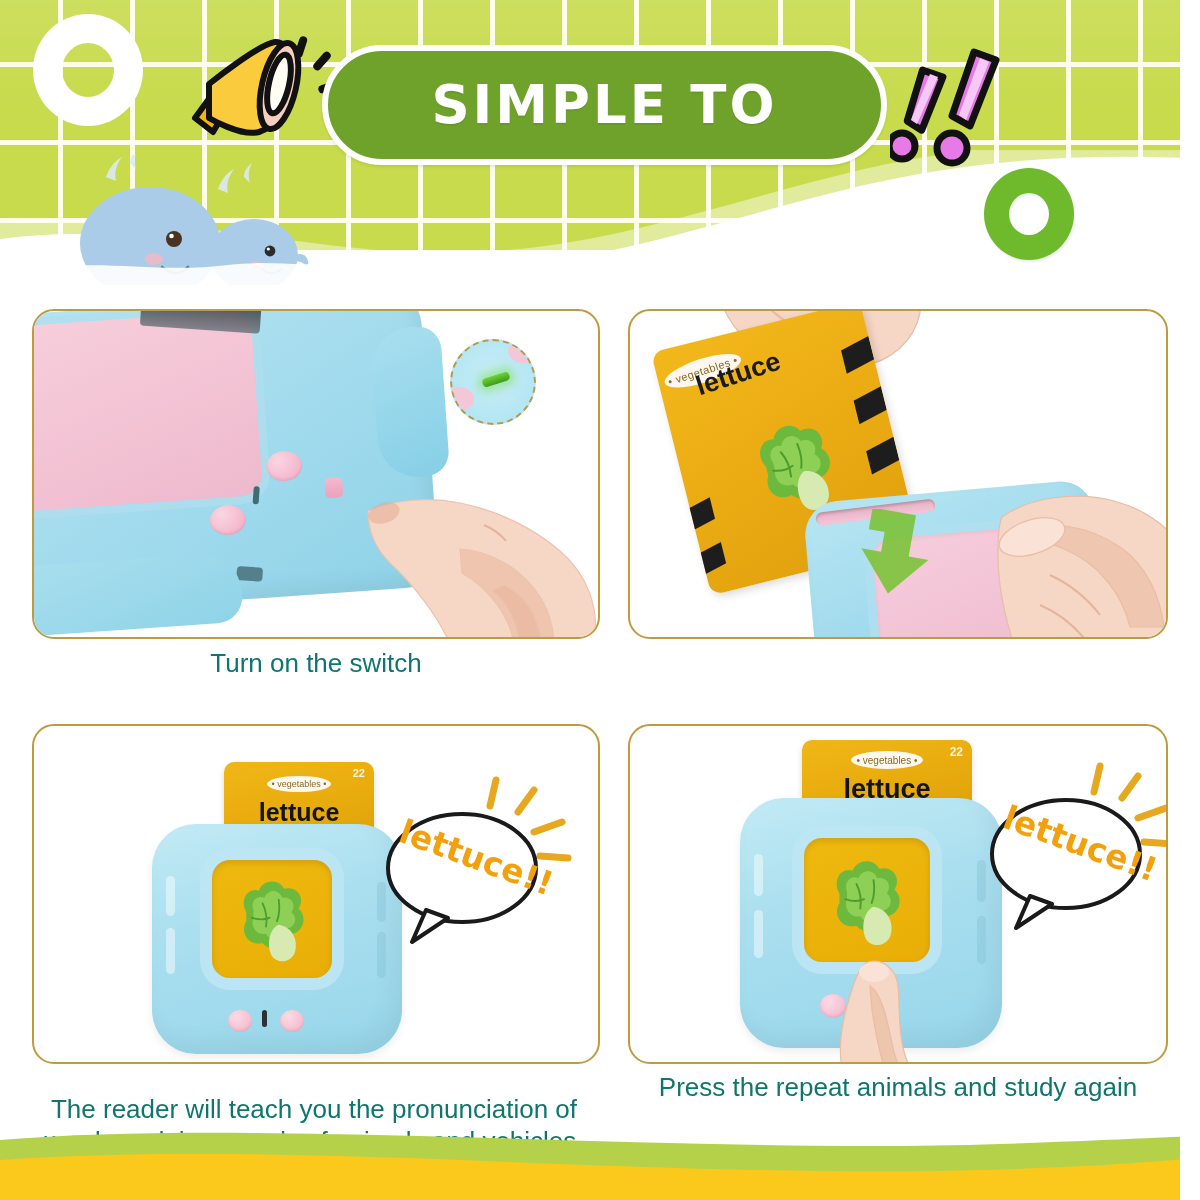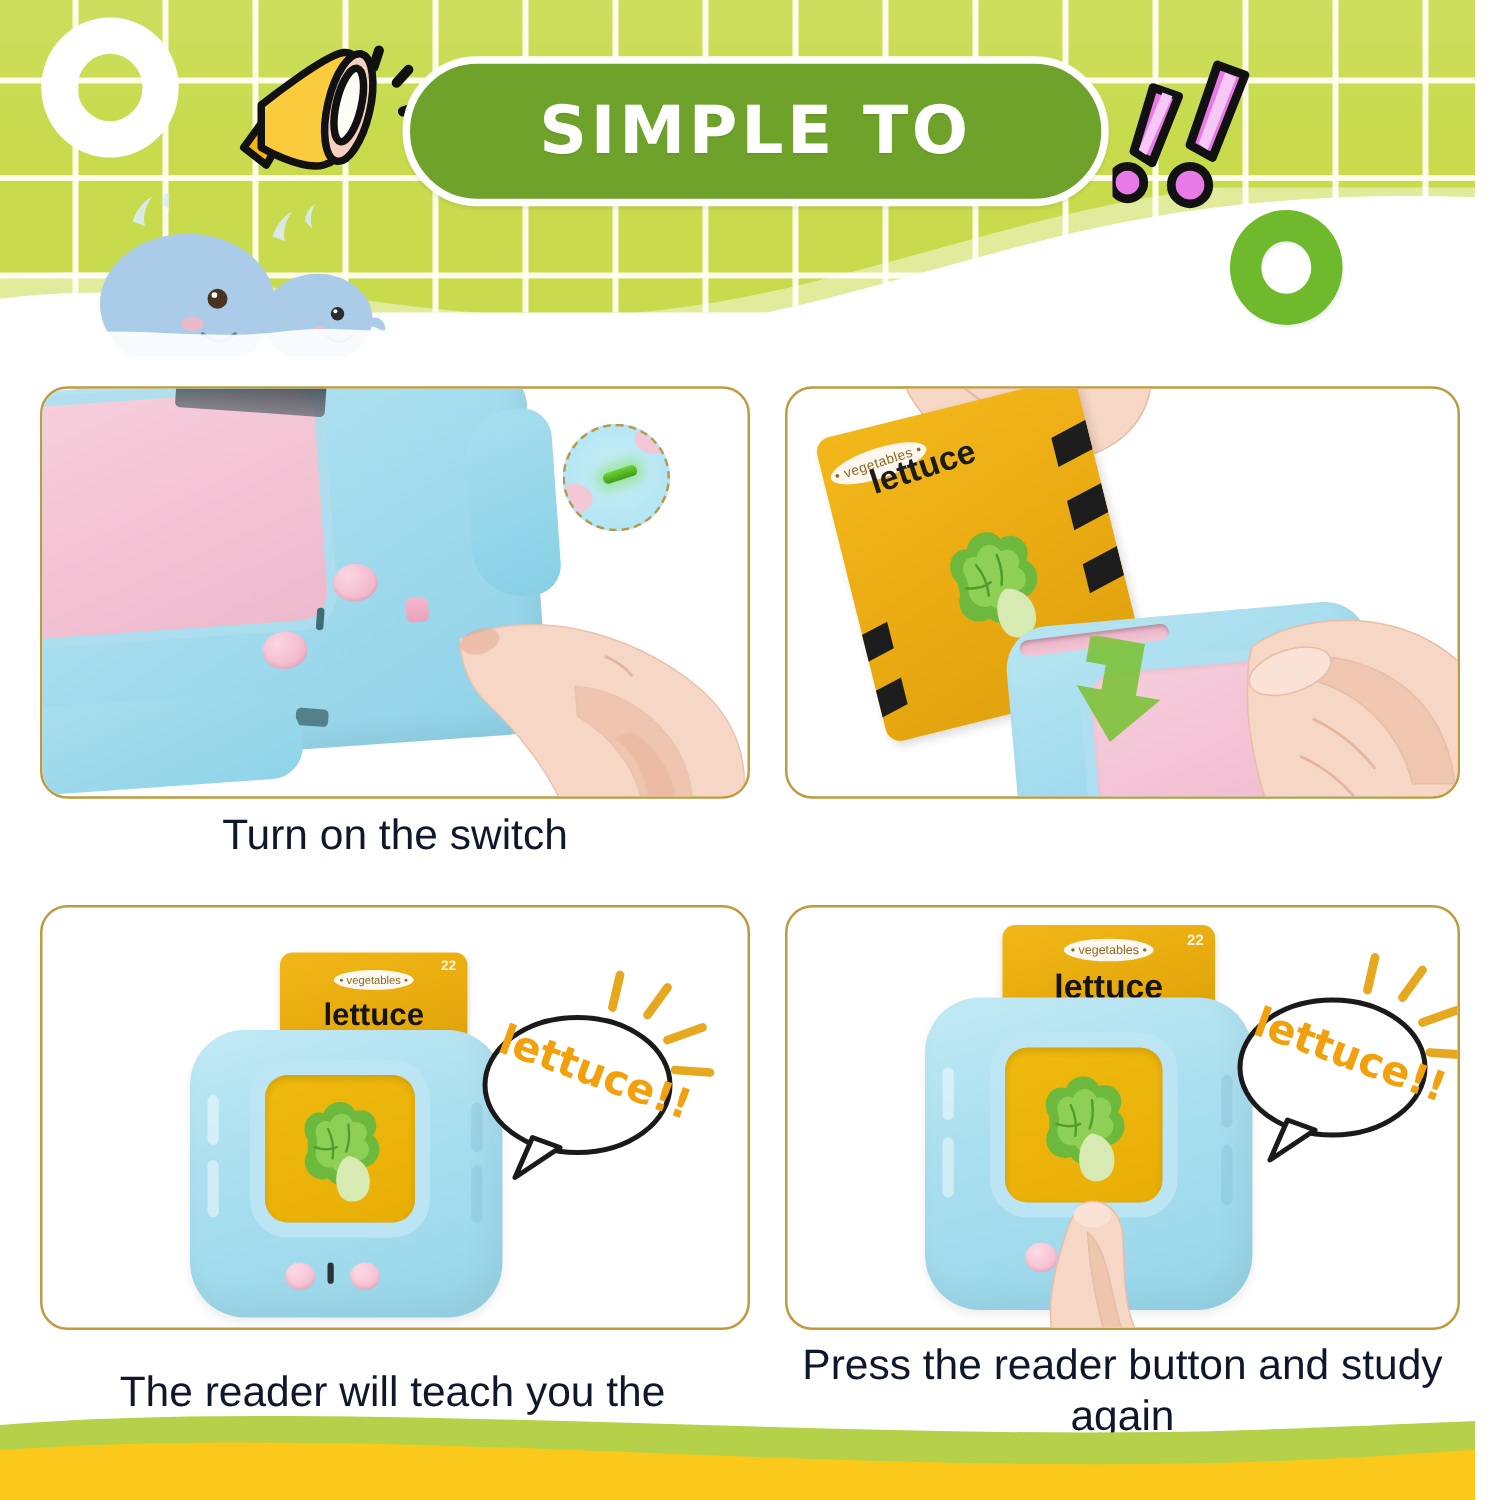--- a/index.html
+++ b/index.html
@@ -84,21 +84,21 @@
     position: absolute; left: 0; top: 300px; width: 1200px; height: 850px;
   }
   .panel { position: absolute; }
   .panel-frame {
     position: absolute; left: 0; top: 0; width: 100%; height: 100%;
     border: 2.5px solid #c09a3e; border-radius: 22px; background: #ffffff;
     overflow: hidden;
   }
   .panel-caption {
     position: absolute; width: 100%; text-align: center;
-    color: #0f172a; font-size: 34px; line-height: 1.22;
+    color: #0f766e; font-size: 26px; line-height: 1.22;
     font-family: "Liberation Sans", sans-serif;
   }
 
   #panel1 { left: 32px;  top: 9px;   width: 568px; height: 330px; }
   #panel2 { left: 628px; top: 9px;   width: 540px; height: 330px; }
   #panel3 { left: 32px;  top: 424px; width: 568px; height: 340px; }
   #panel4 { left: 628px; top: 424px; width: 540px; height: 340px; }
 
   #cap1 { left: 32px;  top: 348px; width: 568px; }
   #cap2 { left: 628px; top: 348px; width: 540px; }
@@ -590,21 +590,21 @@
               <path d="M152,56 L180,46"></path>
                 <path d="M158,80 L186,82"></path>
             </g>
             <ellipse cx="80" cy="92" rx="74" ry="54" fill="#ffffff" stroke="#1a1a1a" stroke-width="4"></ellipse>
             <path d="M44,134 L30,166 L66,142 Z" fill="#ffffff" stroke="#1a1a1a" stroke-width="4" stroke-linejoin="round"></path>
           </svg>
           <div class="btxt" style="left:14px; top:62px; font-size:33px; transform:rotate(20deg);">lettuce!!</div>
         </div>
       </div>
     </div>
-    <div class="panel-caption" id="cap4">Press the reader button and study again</div>
+    <div class="panel-caption" id="cap4">Press the repeat animals and study again</div>
   </div>
 
   <div class="footer">
     <svg viewBox="0 0 1200 90" preserveAspectRatio="none">
       <path d="M0,30 C120,20 260,22 420,26 C620,31 820,40 1000,34 C1090,31 1150,28 1200,26 L1200,90 L0,90 Z" fill="#b5d14a"></path>
       <path d="M0,50 C140,40 300,44 460,50 C660,58 860,66 1040,58 C1120,55 1170,50 1200,48 L1200,90 L0,90 Z" fill="#fbc91b"></path>
     </svg>
   </div>
 
 </div>

